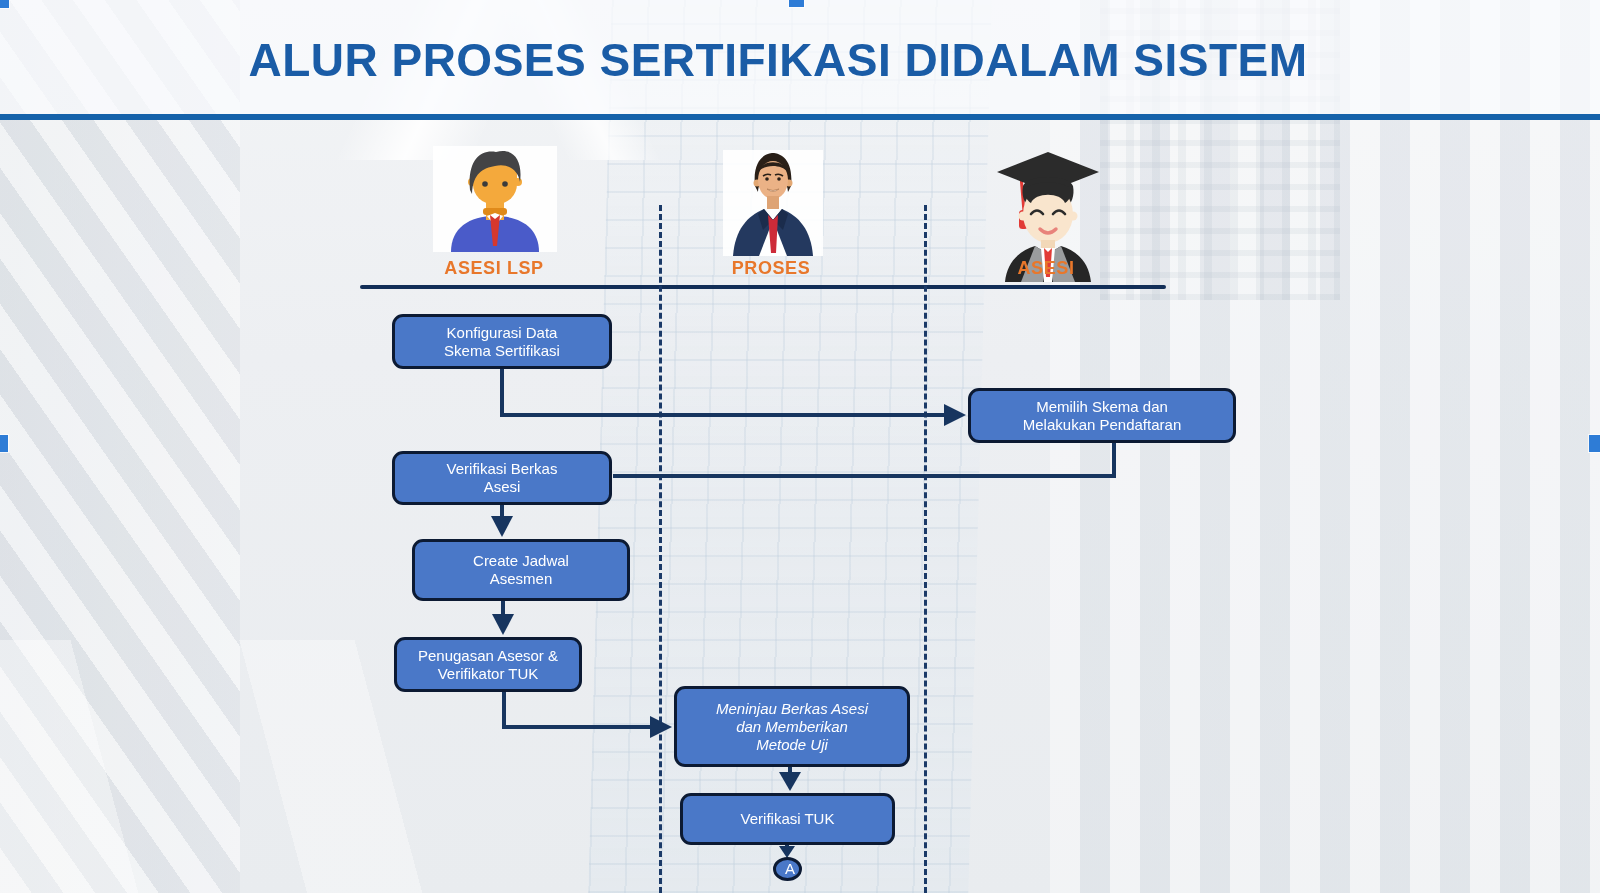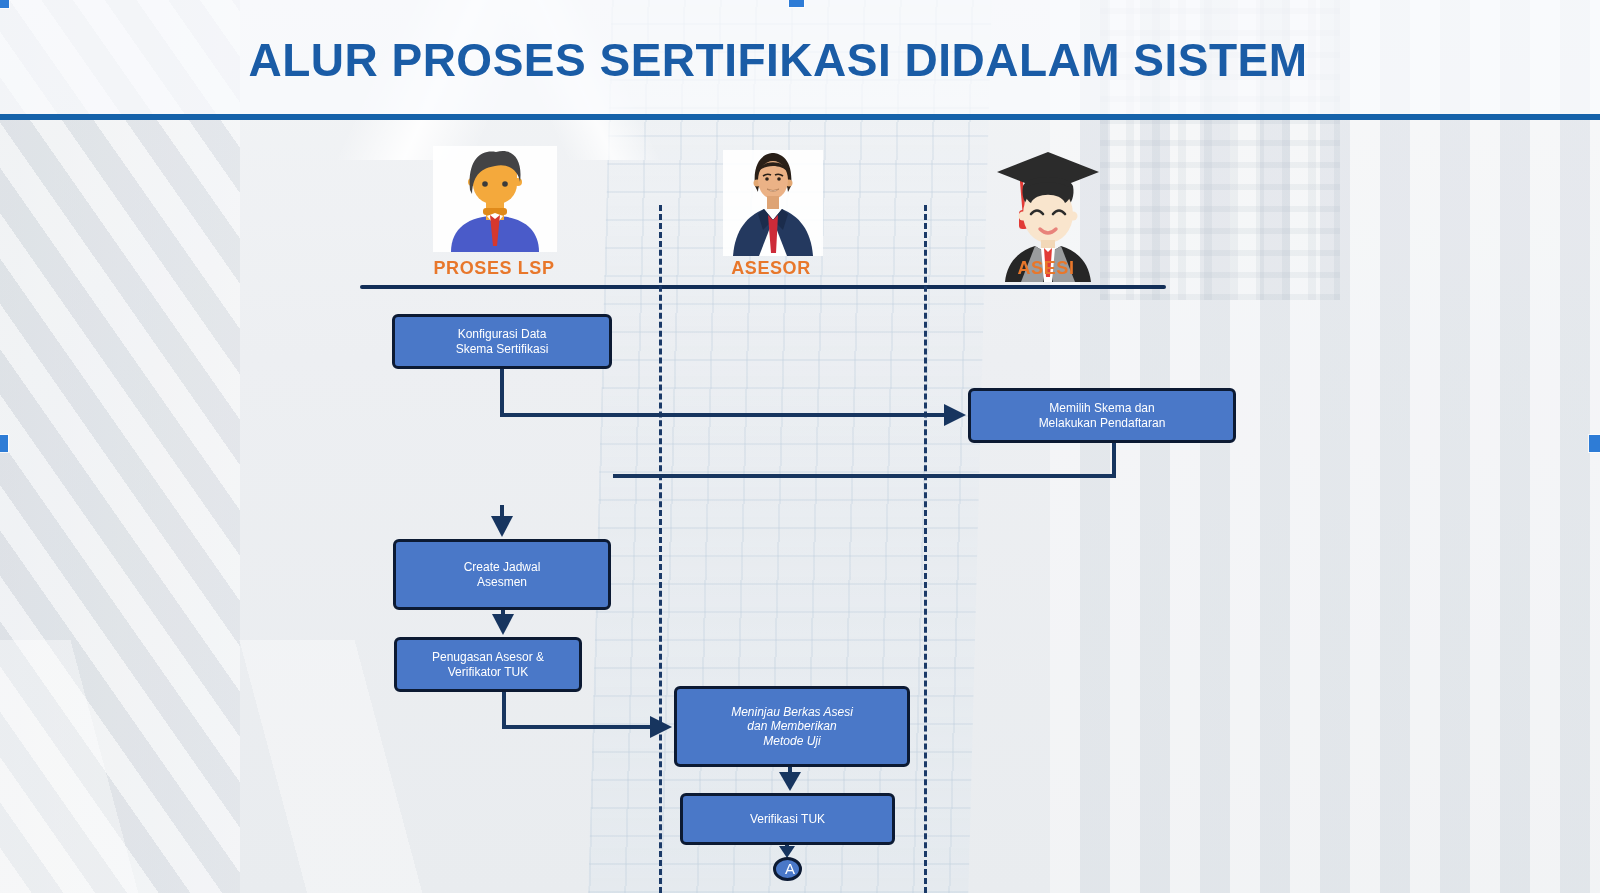--- a/index.html
+++ b/index.html
@@ -71,28 +71,28 @@
   .lane-divider{position:absolute;top:205px;height:688px;width:0;border-left:3px dashed #1b3a68;}
   .ld-1{left:659px;}
   .ld-2{left:924px;}
 
   
   .overlay{position:absolute;left:0;top:0;width:1600px;height:893px;pointer-events:none;}
   .edge{stroke:#17355f;stroke-width:4;fill:none;}
   .arrowhead{fill:#17355f;stroke:none;}
 
   
-  .node{position:absolute;background:#4a78c8;border:3.5px solid #0c1a33;border-radius:6px;
-    color:#ffffff;font-size:12px;line-height:1.2;text-align:center;
+  .node{position:absolute;background:#4a78c8;border:3.5px solid #0c1a33;border-radius:11px;
+    color:#ffffff;font-size:15px;line-height:1.2;text-align:center;
     display:flex;align-items:center;justify-content:center;box-sizing:border-box;
     white-space:pre-line;}
   .n-konfigurasi{left:392px;top:314px;width:220px;height:55px;}
   .n-memilih{left:968px;top:388px;width:268px;height:55px;}
   .n-verifikasi-berkas{left:392px;top:451px;width:220px;height:54px;}
-  .n-create-jadwal{left:393px;top:539px;width:218px;height:71px;}
+  .n-create-jadwal{left:412px;top:539px;width:218px;height:62px;}
   .n-penugasan{left:394px;top:637px;width:188px;height:55px;}
   .n-meninjau{left:674px;top:686px;width:236px;height:81px;font-style:italic;}
   .n-verifikasi-tuk{left:680px;top:793px;width:215px;height:52px;text-align:right;}
   .n-connector-a{left:773px;top:857px;width:29px;height:24px;border-radius:50%;
     border-width:3px;font-size:15px;padding-left:5px;}
 </style>
 </head>
 <body>
 
 <div class="page">
@@ -122,21 +122,21 @@
       <circle cx="39" cy="36" r="4" fill="#f4a93c"></circle>
       <circle cx="85" cy="36" r="4" fill="#f4a93c"></circle>
       <rect x="40" y="8" width="44" height="50" rx="20" fill="#f4a93c"></rect>
       <path d="M37,44 C34,14 48,3 63,6 C80,1 90,14 87,36 C85,23 74,17 62,20 C50,22 40,27 39,48 Z" fill="#434345"></path>
       <circle cx="52" cy="38" r="2.8" fill="#3b3b3b"></circle>
       <circle cx="72" cy="38" r="2.8" fill="#3b3b3b"></circle>
       <polygon points="54,70 62,80 70,70 62,67" fill="#ffffff"></polygon>
       <polygon points="62,73 57,69 60,100 64,100 67,69" fill="#d6382e"></polygon>
     </svg>
   </div>
-  <div class="actor-label lbl-admin">PROSES LSP</div>
+  <div class="actor-label lbl-admin">ASESI LSP</div>
 
   <div class="card card-asesor">
     <svg class="avatar-svg" viewBox="0 0 100 106">
       <path d="M32,36 C29,8 44,3 50,3 C56,3 71,8 68,36 L65,42 C64,20 36,20 35,42 Z" fill="#2a2018"></path>
       <circle cx="34" cy="33" r="3.5" fill="#e3a873"></circle>
       <circle cx="66" cy="33" r="3.5" fill="#e3a873"></circle>
       <ellipse cx="50" cy="30" rx="15" ry="19" fill="#ebb286"></ellipse>
       <path d="M35,22 C38,9 62,9 65,22 C58,14 42,14 35,22 Z" fill="#2a2018"></path>
       <circle cx="44" cy="29" r="1.8" fill="#2a2018"></circle>
       <circle cx="56" cy="29" r="1.8" fill="#2a2018"></circle>
@@ -144,21 +144,21 @@
       <path d="M44,39 q6,5 12,0 q-6,3 -12,0 Z" fill="#ffffff" stroke="#b07a50" stroke-width=".7"></path>
       <rect x="44" y="46" width="12" height="13" fill="#dea374"></rect>
       <polygon points="30,106 40,58 50,68 60,58 70,106" fill="#ffffff"></polygon>
       <path d="M10,106 C12,80 24,66 41,59 L50,70 L36,106 Z" fill="#24395f"></path>
       <path d="M90,106 C88,80 76,66 59,59 L50,70 L64,106 Z" fill="#24395f"></path>
       <path d="M41,59 L50,70 L40,80 L35,64 Z" fill="#1b2c4c"></path>
       <path d="M59,59 L50,70 L60,80 L65,64 Z" fill="#1b2c4c"></path>
       <polygon points="50,70 45,65 48,103 53,103 55,65" fill="#cd2b39"></polygon>
     </svg>
   </div>
-  <div class="actor-label lbl-asesor">ASESOR</div>
+  <div class="actor-label lbl-asesor">PROSES</div>
 
   <svg class="avatar-asesi" viewBox="0 0 110 132">
     <path d="M28,26 L31,62" stroke="#e23b36" stroke-width="3" fill="none"></path>
     <rect x="26" y="60" width="9" height="19" rx="3.5" fill="#e23b36"></rect>
     <polygon points="55,2 106,22 55,42 4,22" fill="#2b2b2b"></polygon>
     <path d="M30,36 C34,24 76,24 80,36 C82,46 78,54 74,57 C72,42 38,42 36,57 C32,54 28,46 30,36 Z" fill="#2b2b2b"></path>
     <circle cx="30" cy="66" r="4.5" fill="#f9e5cd"></circle>
     <circle cx="80" cy="66" r="4.5" fill="#f9e5cd"></circle>
     <ellipse cx="55" cy="64" rx="25" ry="29" fill="#f9e5cd"></ellipse>
     <path d="M30,40 C38,30 72,30 80,40 C78,48 74,52 72,53 C68,42 42,42 38,53 C36,52 32,48 30,40 Z" fill="#2b2b2b"></path>
@@ -192,20 +192,22 @@
     <path class="edge" d="M790,767 L790,774"></path>
     <polygon class="arrowhead" points="779,772 801,772 790,791"></polygon>
     <path class="edge" d="M787,845 L787,848"></path>
     <polygon class="arrowhead" points="779,846 795,846 787,858"></polygon>
   </svg>
 
   <div class="node n-konfigurasi">Konfigurasi Data
 Skema Sertifikasi</div>
   <div class="node n-memilih">Memilih Skema dan
 Melakukan Pendaftaran</div>
+  <div class="node n-verifikasi-berkas">Verifikasi Berkas
+Asesi</div>
   <div class="node n-create-jadwal">Create Jadwal
 Asesmen</div>
   <div class="node n-penugasan">Penugasan Asesor &amp;
 Verifikator TUK</div>
   <div class="node n-meninjau">Meninjau Berkas Asesi
 dan Memberikan
 Metode Uji</div>
   <div class="node n-verifikasi-tuk">Verifikasi TUK</div>
   <div class="node n-connector-a">A</div>
 

